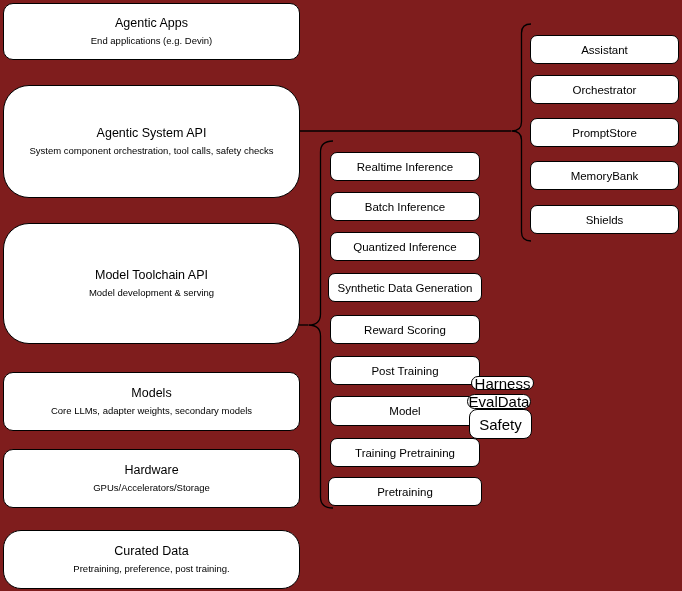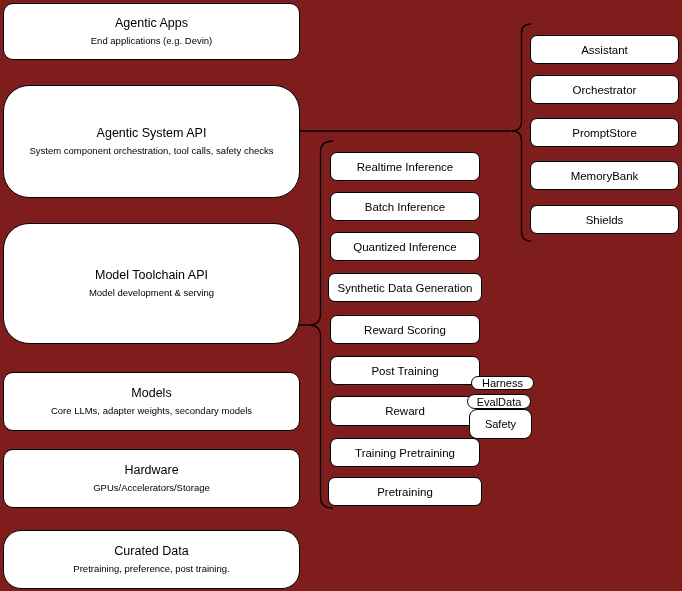--- a/index.html
+++ b/index.html
@@ -18,21 +18,21 @@
   }
   .lbox{left:3px;width:297px;}
   .lbox .title{font-size:12.5px;line-height:1.25;white-space:nowrap;}
   .lbox .subtitle{font-size:9.5px;line-height:1.3;margin-top:3px;white-space:nowrap;}
   .mbox{left:330px;width:150px;height:29px;border-radius:7px;font-size:11.5px;white-space:nowrap;margin-top:7px;}
   .mbox.wide{left:328px;width:154px;}
   .rbox{left:530px;width:149px;height:29px;border-radius:7px;font-size:11.5px;white-space:nowrap;}
   .pill{
     position:absolute;box-sizing:border-box;
     border:1.2px solid #000000;background:#ffffff;border-radius:8px;
-    font-size:11px;display:flex;align-items:center;justify-content:center;
+    font-size:15px;display:flex;align-items:center;justify-content:center;
     white-space:nowrap;z-index:3;
   }
   .node{z-index:2;}
 </style>
 </head>
 <body>
 
 <div class="canvas">
 
   <svg class="connectors" viewBox="0 0 682 591" xmlns="http://www.w3.org/2000/svg">
@@ -75,21 +75,21 @@
     <div class="title">Curated Data</div>
     <div class="subtitle">Pretraining, preference, post training.</div>
   </div>
 
   <div class="node mbox" style="top:145px">Realtime Inference</div>
   <div class="node mbox" style="top:185px">Batch Inference</div>
   <div class="node mbox" style="top:225px">Quantized Inference</div>
   <div class="node mbox wide" style="top:266px">Synthetic Data Generation</div>
   <div class="node mbox" style="top:308px">Reward Scoring</div>
   <div class="node mbox" style="top:349px">Post Training</div>
-  <div class="node mbox" style="top:389px;height:30px">Reward</div>
+  <div class="node mbox" style="top:389px;height:30px">Model</div>
   <div class="node mbox" style="top:431px">Training Pretraining</div>
   <div class="node mbox wide" style="top:470px">Pretraining</div>
 
   <div class="pill" style="left:471px;top:376px;width:63px;height:14px">Harness</div>
   <div class="pill" style="left:467px;top:394px;width:64px;height:15px">EvalData</div>
   <div class="pill" style="left:469px;top:409px;width:63px;height:30px">Safety</div>
 
   <div class="node rbox" style="top:35px">Assistant</div>
   <div class="node rbox" style="top:75px">Orchestrator</div>
   <div class="node rbox" style="top:118px">PromptStore</div>

